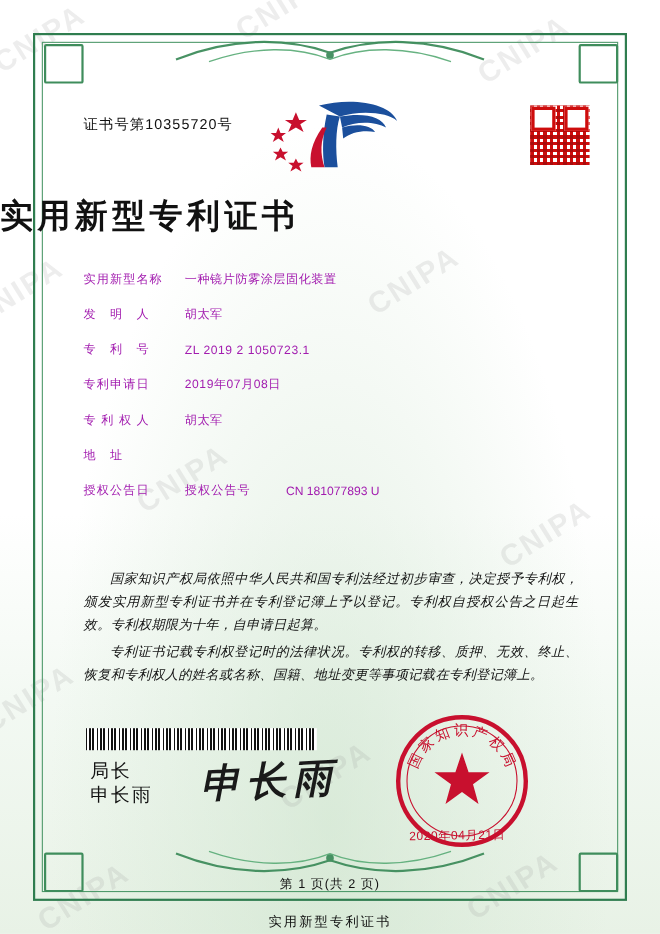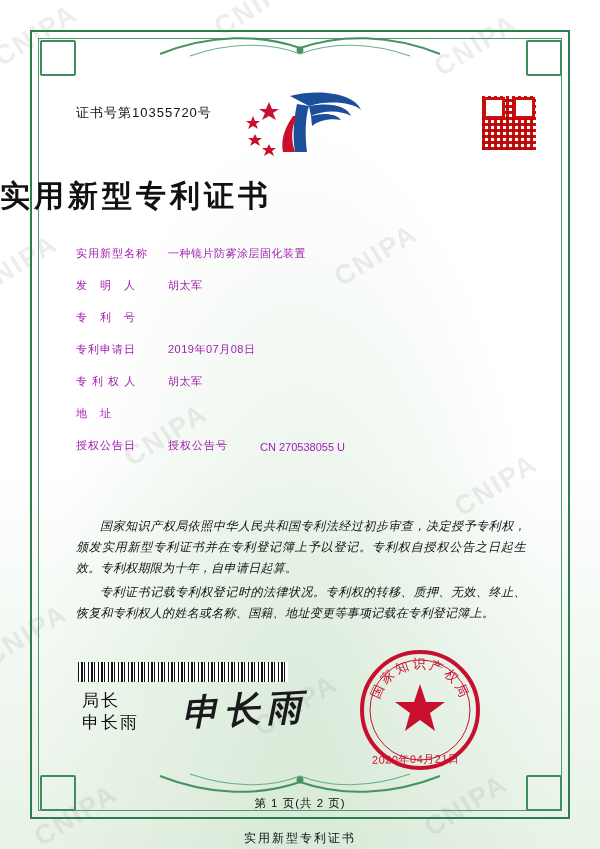--- a/index.html
+++ b/index.html
@@ -342,40 +342,41 @@
       <div class="field-value">一种镜片防雾涂层固化装置</div>
     </div>
 
     <div class="field-row">
       <div class="field-label">发 明 人</div>
       <div class="field-value">胡太军</div>
     </div>
 
     <div class="field-row">
       <div class="field-label">专 利 号</div>
+      <div class="field-value">ZL 2019 2 1050723.1</div>
     </div>
 
     <div class="field-row">
       <div class="field-label tight">专利申请日</div>
       <div class="field-value">2019年07月08日</div>
     </div>
 
     <div class="field-row">
       <div class="field-label tight">专 利 权 人</div>
       <div class="field-value">胡太军</div>
     </div>
 
     <div class="field-row">
       <div class="field-label">地      址</div>
     </div>
 
     <div class="field-row dual">
       <div class="field-label tight">授权公告日</div>
       <div class="field-label2">授权公告号</div>
-      <div class="field-value2">CN 270538055 U</div>
+      <div class="field-value2">CN 181077893 U</div>
     </div>
 
   </div>
 
   <div class="body-text">
     <p>国家知识产权局依照中华人民共和国专利法经过初步审查，决定授予专利权，颁发实用新型专利证书并在专利登记簿上予以登记。专利权自授权公告之日起生效。专利权期限为十年，自申请日起算。</p>
     <p>专利证书记载专利权登记时的法律状况。专利权的转移、质押、无效、终止、恢复和专利权人的姓名或名称、国籍、地址变更等事项记载在专利登记簿上。</p>
   </div>
 
   <div class="barcode"></div>

